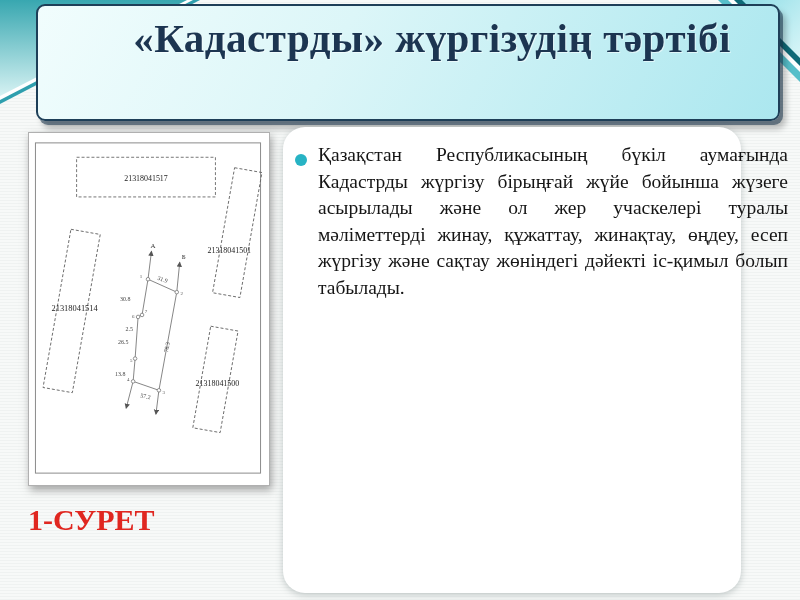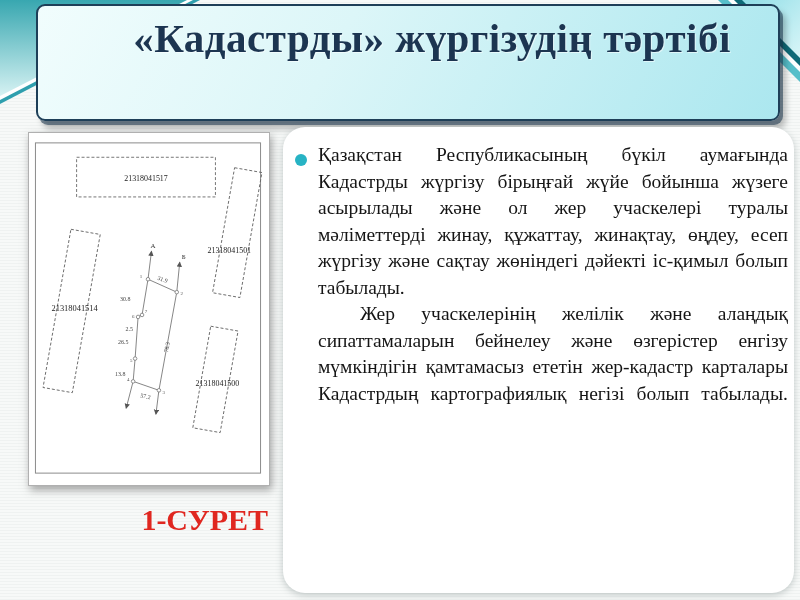--- a/index.html
+++ b/index.html
@@ -26,25 +26,25 @@
     letter-spacing:0.5px; text-shadow:1px 1px 0 rgba(255,255,255,0.55);
   }
   
   .figure-box{
     position:absolute; z-index:2; left:28px; top:132px; width:240px; height:352px;
     background:#ffffff; border:1px solid #b0b0b0;
     box-shadow:2px 4px 8px rgba(80,80,80,0.5);
   }
   .figure-caption{
     position:absolute; z-index:2; left:28px; top:500px; width:240px;
-    text-align:right; color:#e02720; font-weight:bold; font-size:30px; line-height:1.32;
+    text-align:left; color:#e02720; font-weight:bold; font-size:30px; line-height:1.32;
   }
   
   .text-panel{
-    position:absolute; z-index:2; left:283px; top:127px; width:511px; height:466px;
+    position:absolute; z-index:2; left:283px; top:127px; width:458px; height:466px;
     background:#ffffff; border-radius:22px; box-shadow:0 2px 7px rgba(110,125,125,0.4);
   }
   .bullet{
     position:absolute; left:12px; top:27px; width:12px; height:12px;
     border-radius:50%; background:#27b3c4;
   }
   .body-text{
     position:absolute; left:35px; top:15px; width:470px;
     font-size:19.5px; line-height:26.5px; color:#151515;
     text-align:justify; text-align-last:justify;
@@ -154,17 +154,16 @@
   </div>
 
   <div class="figure-caption">
     <div>1-СУРЕТ</div>
   </div>
 
   <div class="text-panel">
     <span class="bullet"></span>
     <div class="body-text">
       <p>Қазақстан Республикасының бүкіл аумағында Кадастрды жүргізу бірыңғай жүйе бойынша жүзеге асырылады және ол жер учаскелері туралы мәліметтерді жинау, құжаттау, жинақтау, өңдеу, есеп жүргізу және сақтау жөніндегі дәйекті іс-қимыл болып табылады.</p>
-      <p class="indented">Жер учаскелерінің желілік және алаңдық сипаттамаларын бейнелеу және өзгерістер енгізу мүмкіндігін қамтамасыз ететін жер-кадастр карталары Кадастрдың картографиялық негізі болып табылады.</p>
     </div>
   </div>
 
 </div>
 
 </body></html>

